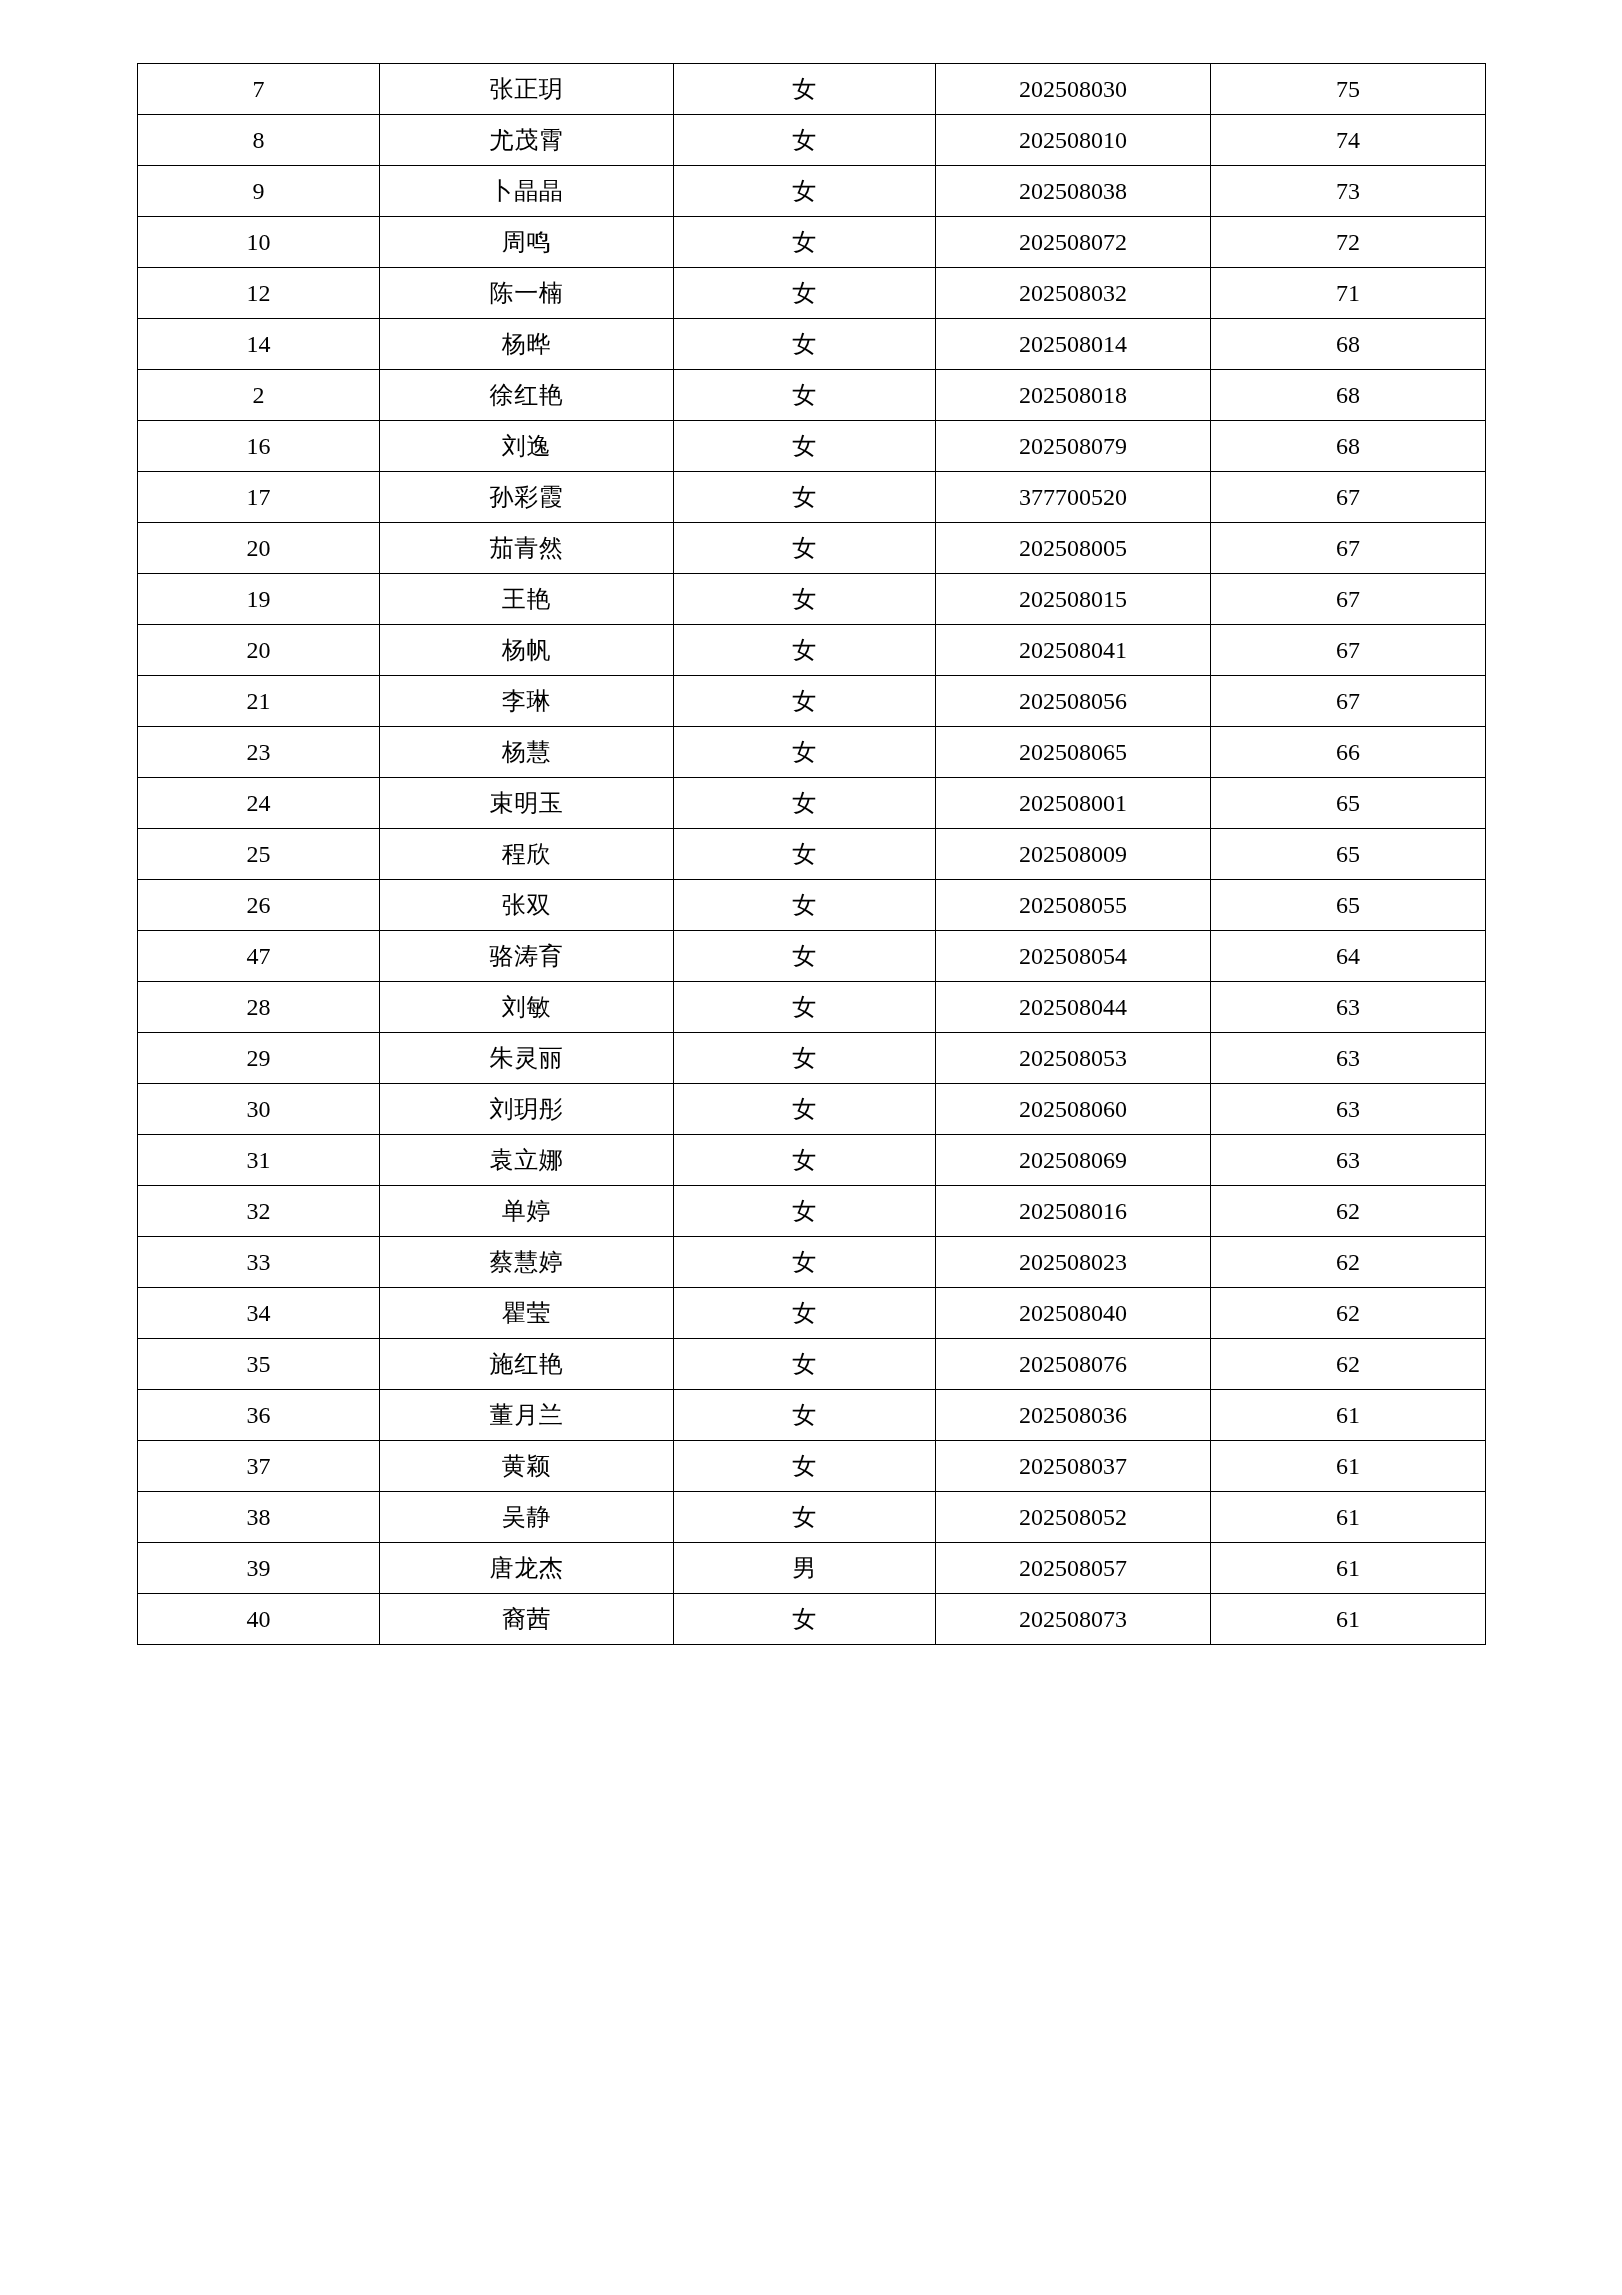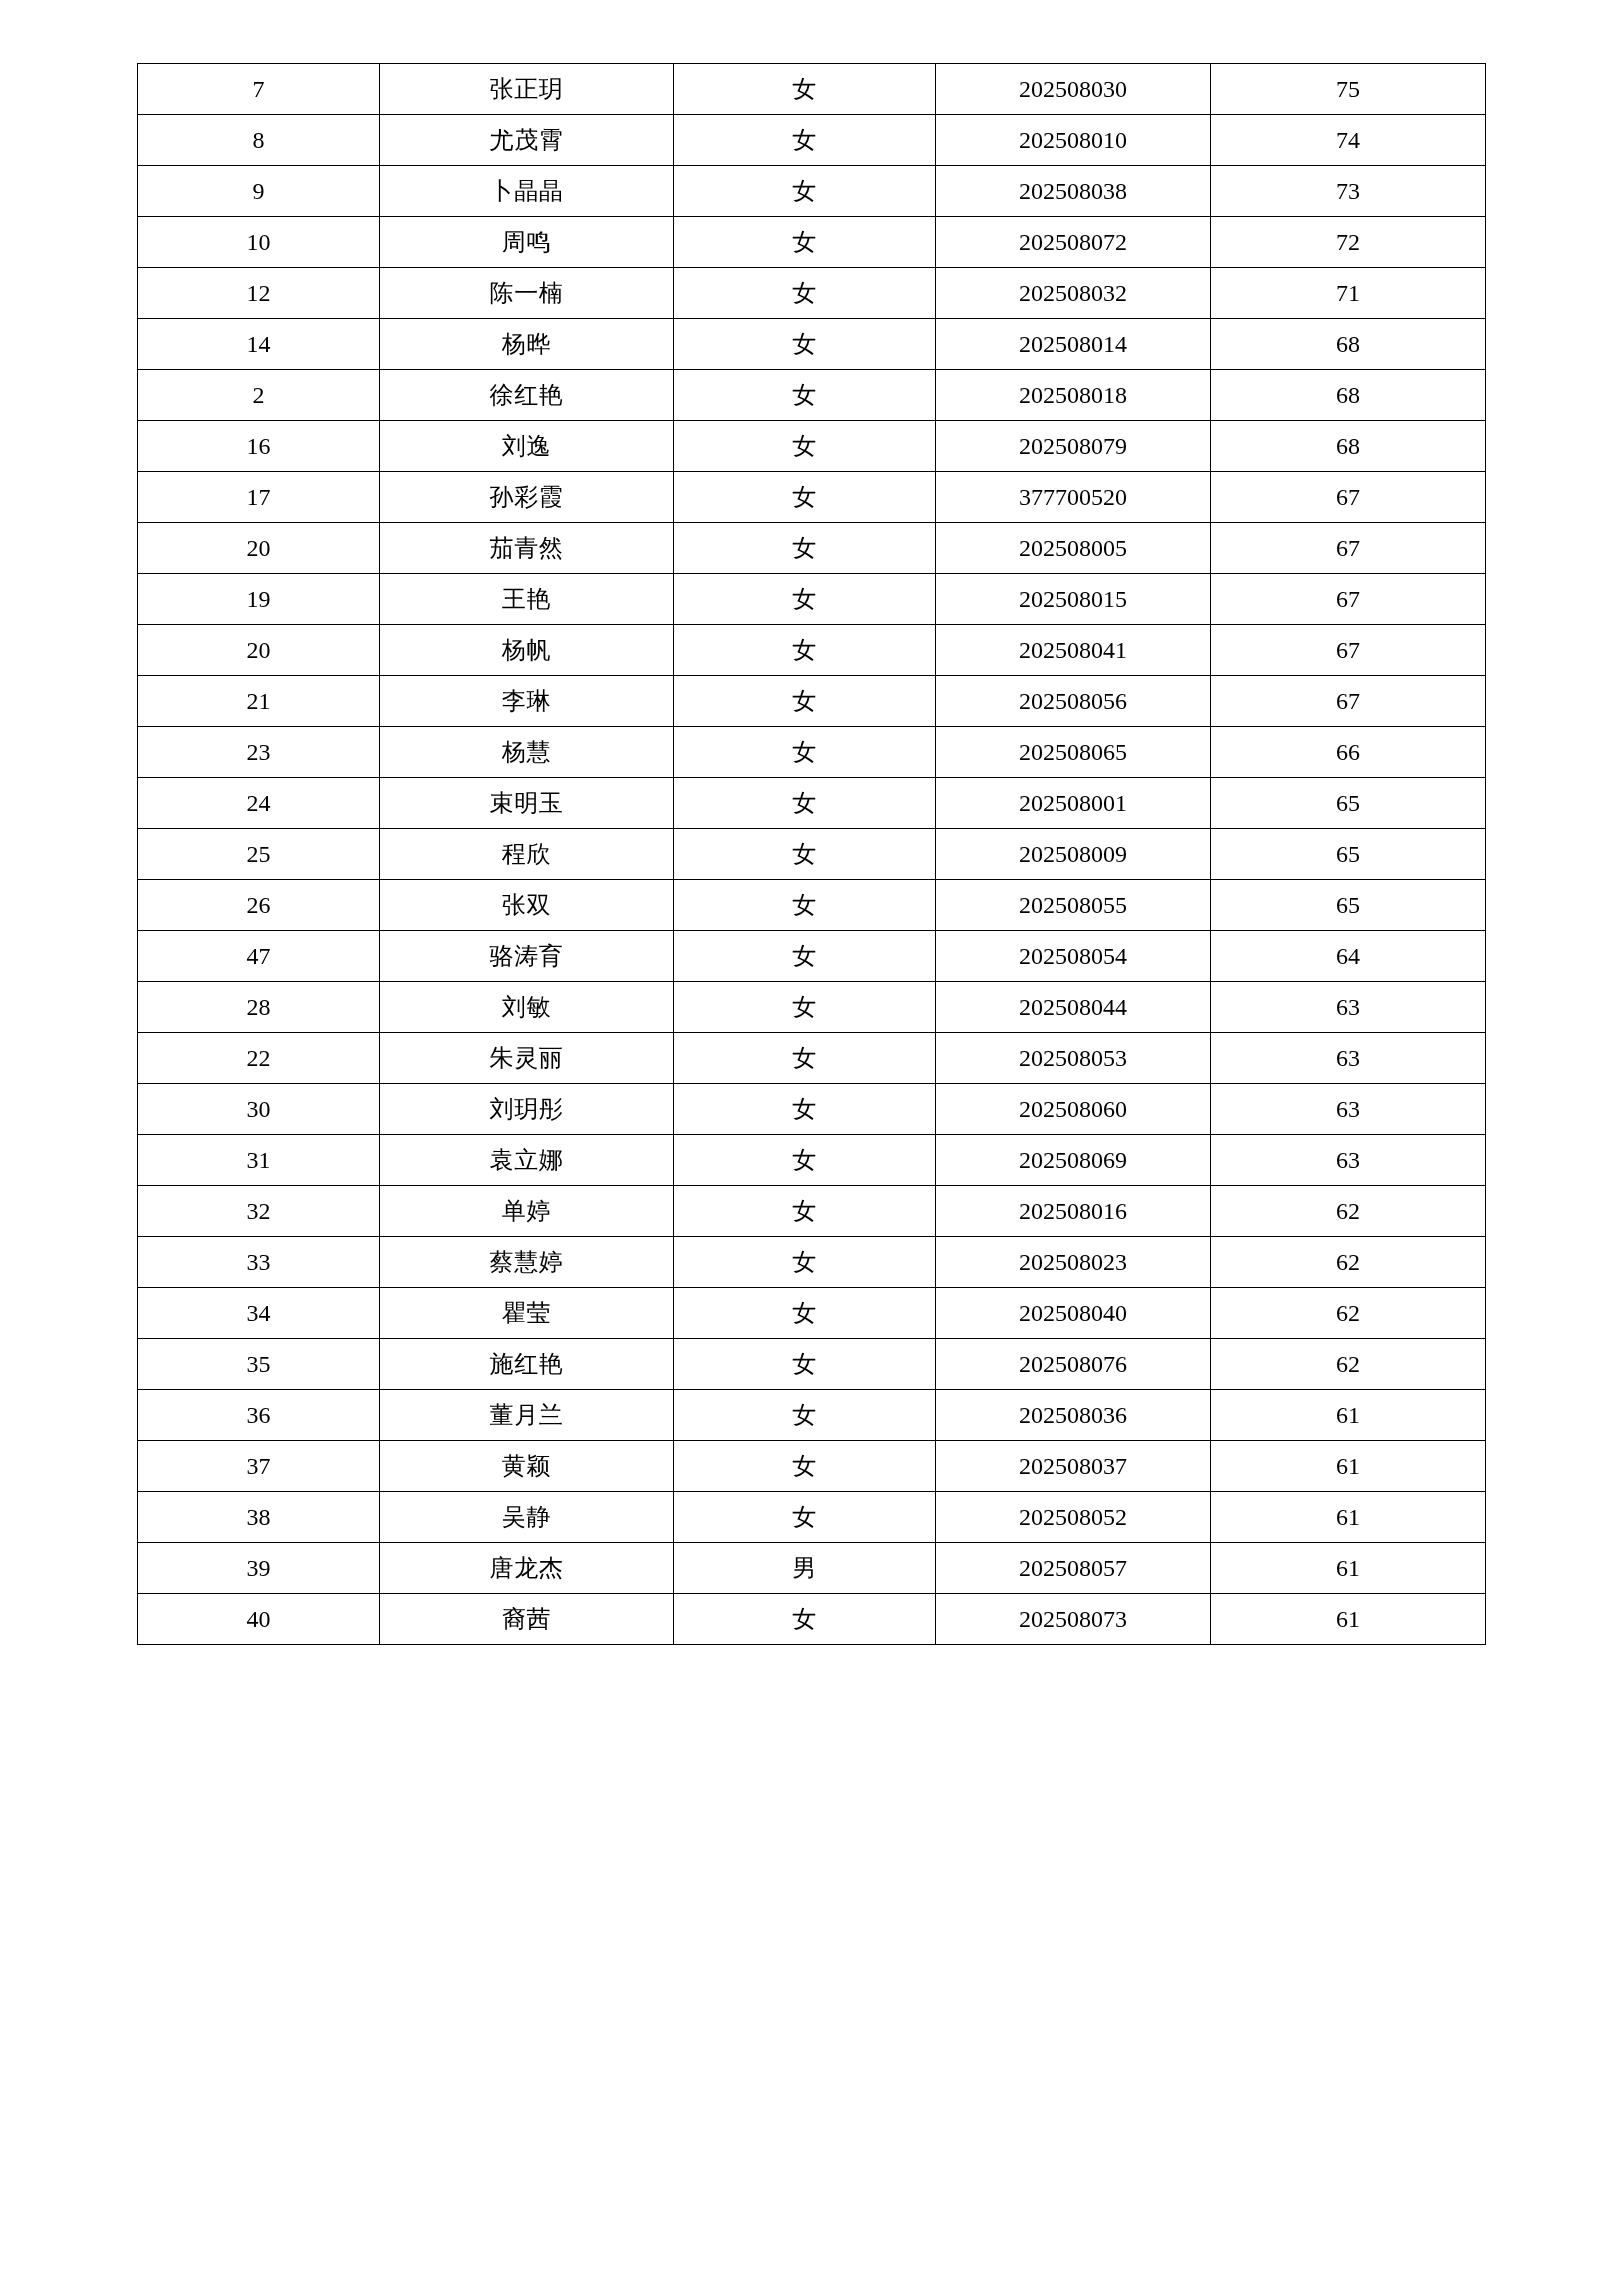--- a/index.html
+++ b/index.html
@@ -189,21 +189,21 @@
           <td class="cell-score">64</td>
         </tr>
         <tr>
           <td class="cell-rank">28</td>
           <td class="cell-name">刘敏</td>
           <td class="cell-sex">女</td>
           <td class="cell-id">202508044</td>
           <td class="cell-score">63</td>
         </tr>
         <tr>
-          <td class="cell-rank">22</td>
+          <td class="cell-rank">29</td>
           <td class="cell-name">朱灵丽</td>
           <td class="cell-sex">女</td>
           <td class="cell-id">202508053</td>
           <td class="cell-score">63</td>
         </tr>
         <tr>
           <td class="cell-rank">30</td>
           <td class="cell-name">刘玥彤</td>
           <td class="cell-sex">女</td>
           <td class="cell-id">202508060</td>

